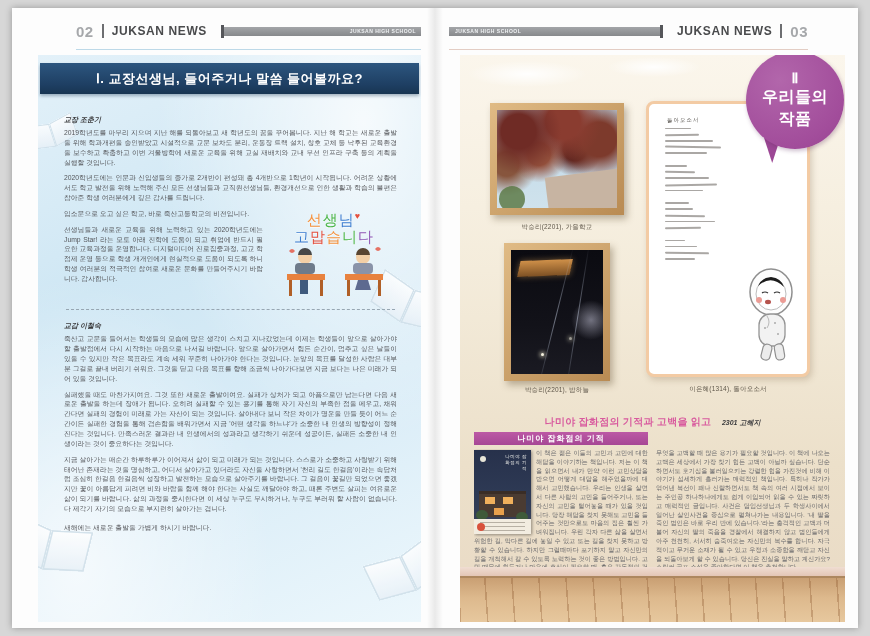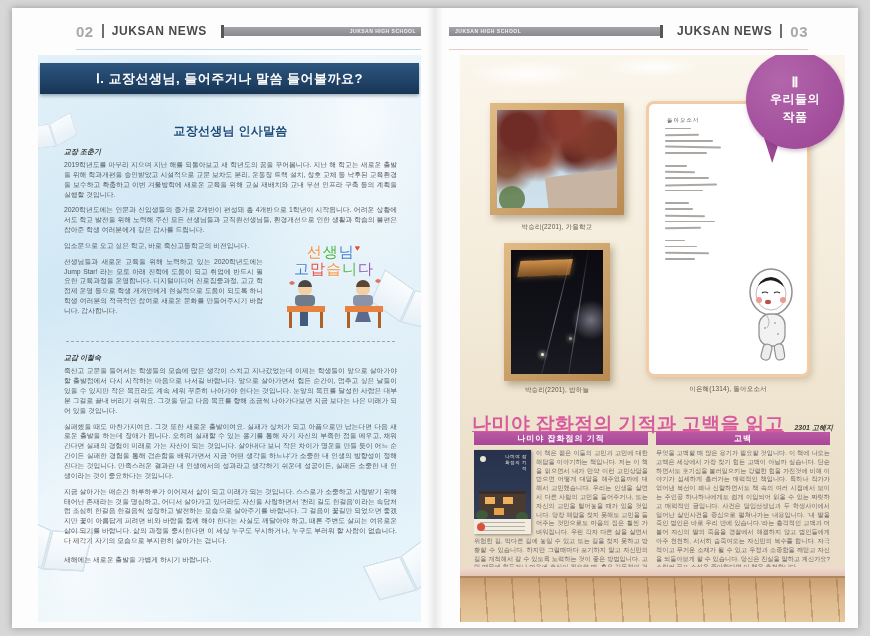--- a/index.html
+++ b/index.html
@@ -70,21 +70,21 @@
   .floor { position:absolute; left:0; right:0; bottom:0; height:46px; border-top:2px solid #ad875f;
            background:
              repeating-linear-gradient(86deg, rgba(140,88,47,.35) 0 1.5px, rgba(0,0,0,0) 1.5px 27px),
              linear-gradient(180deg,#c99f73,#ddb98d 45%,#e7c89e); }
 
   .bubble { position:absolute; left:286px; top:-4px; width:98px; height:98px; border-radius:50%;
             background:radial-gradient(circle at 35% 30%, #b266ab, #a24d9b 70%, #964390);
             color:#fff; text-align:center; z-index:6; display:flex; flex-direction:column; justify-content:center; gap:1px;
             box-shadow:1px 2px 4px rgba(90,40,90,.3); }
   .bubble .roman { font-size:14px; font-weight:bold; }
-  .bubble .bline { font-size:12px; font-weight:bold; letter-spacing:.5px; }
+  .bubble .bline { font-size:16px; font-weight:bold; letter-spacing:.5px; }
   .bubble-tail { position:absolute; left:300px; top:84px; width:0; height:0; z-index:5;
                  border-left:16px solid transparent; border-top:22px solid #9c4795; transform:rotate(18deg); }
 
   .frame { position:absolute; padding:7px; background:linear-gradient(135deg,#e0bb85,#c染89a55 40%,#b4854e); box-shadow:3px 4px 7px rgba(80,60,30,.35); }
   .frame1 { left:30px; top:48px; background:linear-gradient(135deg,#e0bb85,#b98b53); }
   .frame2 { left:44px; top:188px; background:linear-gradient(135deg,#e0bb85,#b98b53); }
   .photo { position:relative; overflow:hidden; }
   .photo-autumn { width:120px; height:98px;
       background:
         radial-gradient(circle at 18% 22%, #6f2b25 0 14%, rgba(0,0,0,0) 34%),
@@ -110,21 +110,21 @@
   .caption { position:absolute; font-size:6.5px; color:#5f574a; text-align:center; letter-spacing:.2px; }
 
   .letter { position:absolute; left:186px; top:46px; width:164px; height:276px; background:#fff;
             border:3px solid #f3cba4; border-radius:8px; box-shadow:2px 3px 6px rgba(120,90,60,.25); padding:12px 10px; z-index:2; }
   .hw-title { font-size:5.5px; color:#57534e; letter-spacing:1px; transform:rotate(-1deg); margin:0 0 4px 8px; }
   .stanza { margin:0 0 11px 6px; }
   .scr { height:1.6px; background:#8d8a86; border-radius:2px; margin-top:4.6px; opacity:.75; }
   .cartoon { position:absolute; right:4px; bottom:6px; }
 
   .rev-title-row { position:absolute; left:0; right:0; top:356px; text-align:center; }
-  .rev-title { font-size:19px; font-weight:bold; color:#d85a9e; letter-spacing:.3px;text-decoration:underline; }
+  .rev-title { font-size:10px; font-weight:bold; color:#d85a9e; letter-spacing:.3px; }
   .rev-byline { font-size:7px; font-weight:bold; font-style:italic; color:#3c3c3e; margin-left:6px; }
   .rev-bar { position:absolute; top:377px; height:13px; background:linear-gradient(180deg,#bc59a5,#a64795);
              color:#fff; font-size:8px; font-weight:bold; text-align:center; line-height:13px; letter-spacing:1px; }
   .bar1 { left:14px;  width:174px; }
   .bar2 { left:196px; width:174px; }
   .rev-col { position:absolute; top:394px; height:132px; overflow:hidden; font-size:6.2px; line-height:1.42; color:#68686b; text-align:justify; }
   .col1 { left:14px;  width:174px; }
   .col2 { left:196px; width:174px; }
 
   .cover { float:left; width:57px; height:84px; margin:1px 5px 2px 0; position:relative; overflow:hidden;
@@ -158,21 +158,20 @@
 
     <div class="sky">
       <div class="fbook" style="left:-10px; top:66px; transform:rotate(-18deg);"></div>
       <div class="fbook" style="right:-12px; top:236px; transform:rotate(24deg) scale(1.5);"></div>
       <div class="fbook" style="left:-14px; bottom:64px; transform:rotate(14deg) scale(1.7);"></div>
       <div class="fbook" style="right:-10px; bottom:40px; transform:rotate(-26deg) scale(1.6);"></div>
 
       <div class="banner">Ⅰ. 교장선생님, 들어주거나 말씀 들어볼까요?</div>
 
       <div class="flow">
-        <div class="sec-title navy">교장선생님 인사말씀</div>
         <div class="author">교장 조춘기</div>
         <p class="body">2019학년도를 마무리 지으며 지난 해를 되돌아보고 새 학년도의 꿈을 꾸어봅니다. 지난 해 학교는 새로운 출발을 위해 학과개편을 승인받았고 시설적으로 교문 보차도 분리, 운동장 트랙 설치, 창호 교체 등 낙후된 교육환경을 보수하고 확충하고 이번 겨울방학에 새로운 교육을 위해 교실 재배치와 교내 무선 인프라 구축 등의 계획을 실행할 것입니다.</p>
         <p class="body">2020학년도에는 인문과 신입생들의 증가로 2개반이 편성돼 총 4개반으로 1학년이 시작됩니다. 어려운 상황에서도 학교 발전을 위해 노력해 주신 모든 선생님들과 교직원선생님들, 환경개선으로 인한 생활과 학습의 불편은 참아준 학생 여러분에게 깊은 감사를 드립니다.</p>
 
         <div class="thanks">
           <div class="thx">
             <span class="tcA">선</span><span class="tcB">생</span><span class="tcC">님</span><span class="theart">♥</span>
           </div>
           <div class="thx">
             <span class="tcC">고</span><span class="tcD">맙</span><span class="tcA">습</span><span class="tcB">니</span><span class="tcE">다</span>
@@ -301,21 +300,20 @@
           <rect x="38" y="78" width="9" height="16" rx="4" fill="#ececec" stroke="#8f8f8f" stroke-width="1.2" transform="rotate(-10 42 86)"></rect>
         </svg>
       </div>
       <div class="caption" style="left:186px; top:330px; width:164px;">이은혜(1314), 돌아오소서</div>
 
       <div class="rev-title-row">
         <span class="rev-title">나미야 잡화점의 기적과 고백을 읽고</span>
         <span class="rev-byline">2301 고혜지</span>
       </div>
       <div class="rev-bar bar1">나미야 잡화점의 기적</div>
-      <div class="rev-bar bar2">고백</div>
 
       <div class="rev-col col1">
         <span class="cover">
           <span class="moon"></span>
           <span class="ctitle">나미야 잡화점의 기적</span>
           <span class="house"></span>
           <span class="bushes"></span>
           <span class="band">
               <i></i>
               <i></i>

